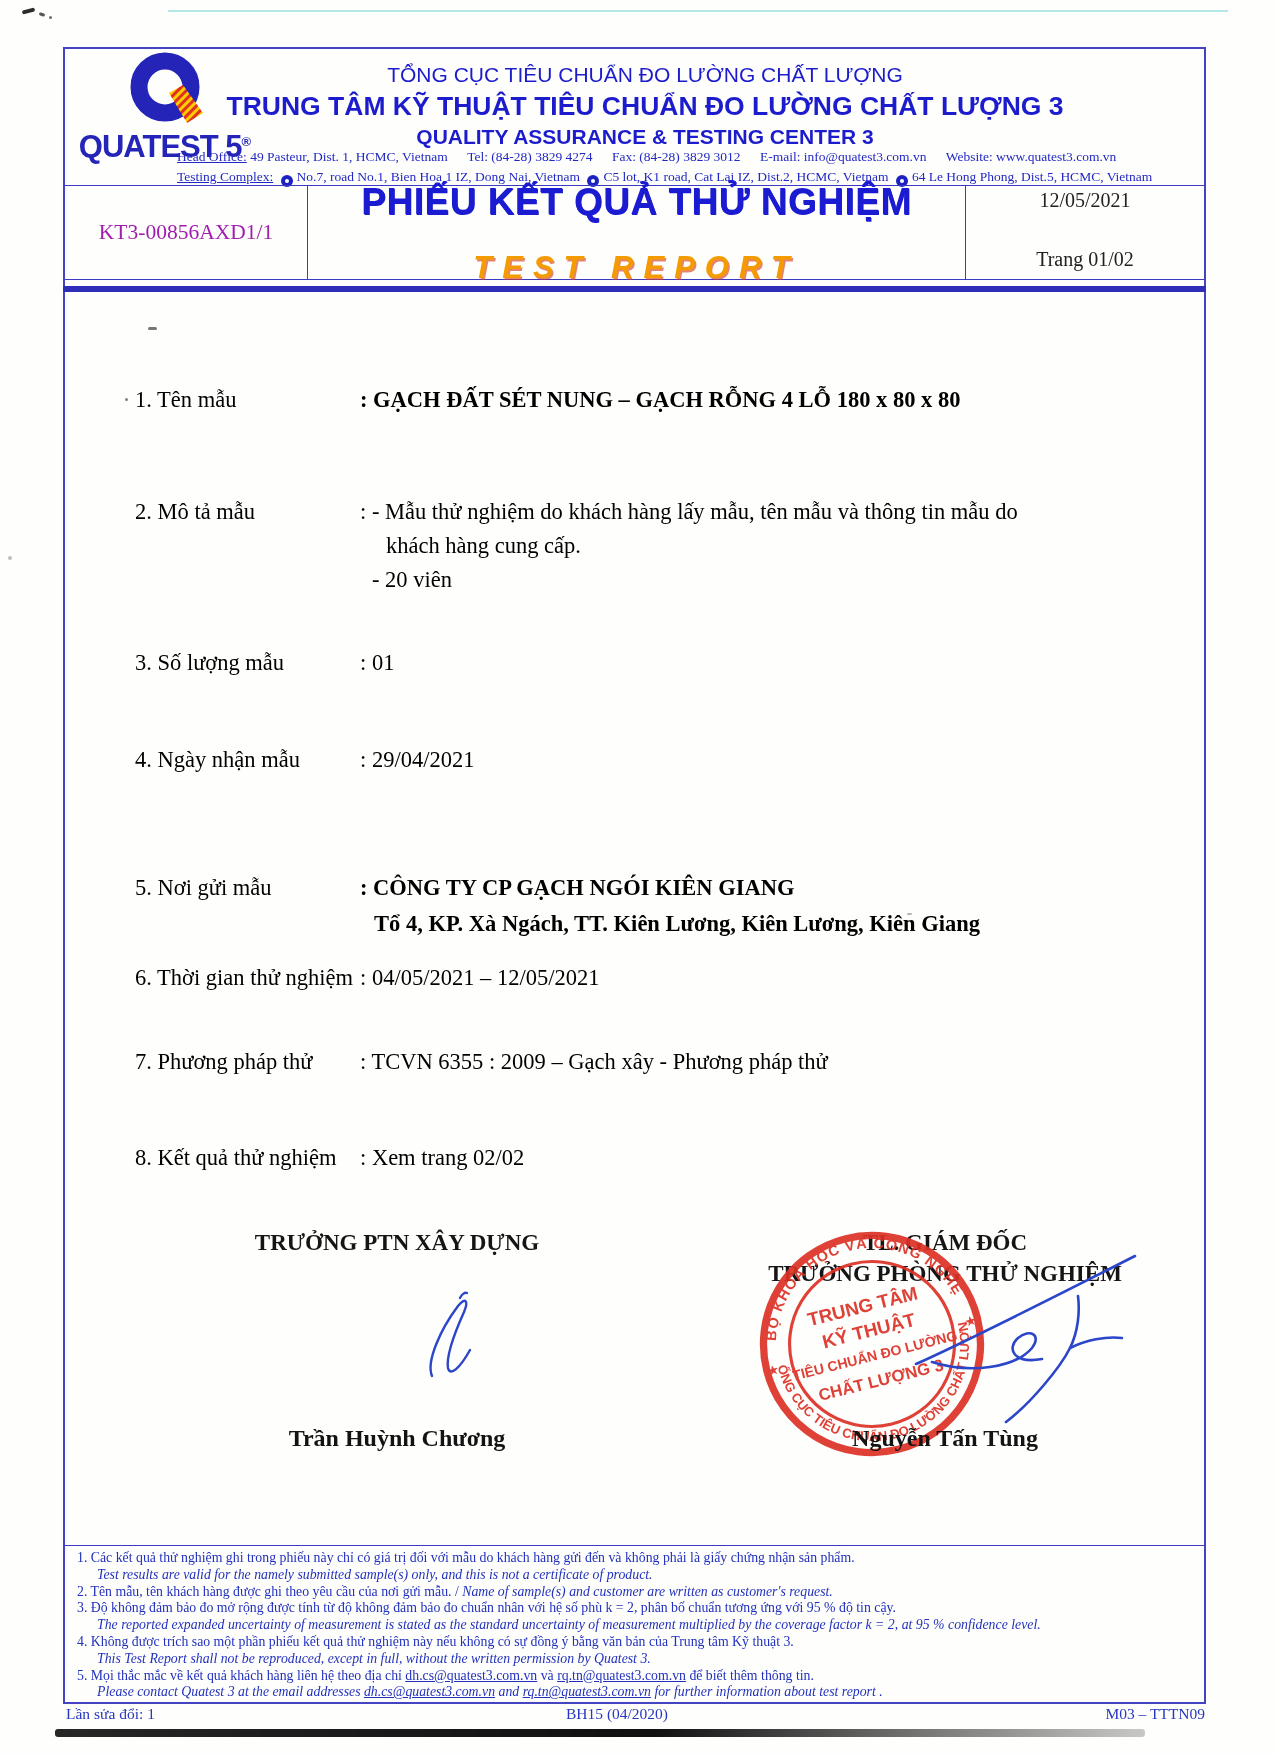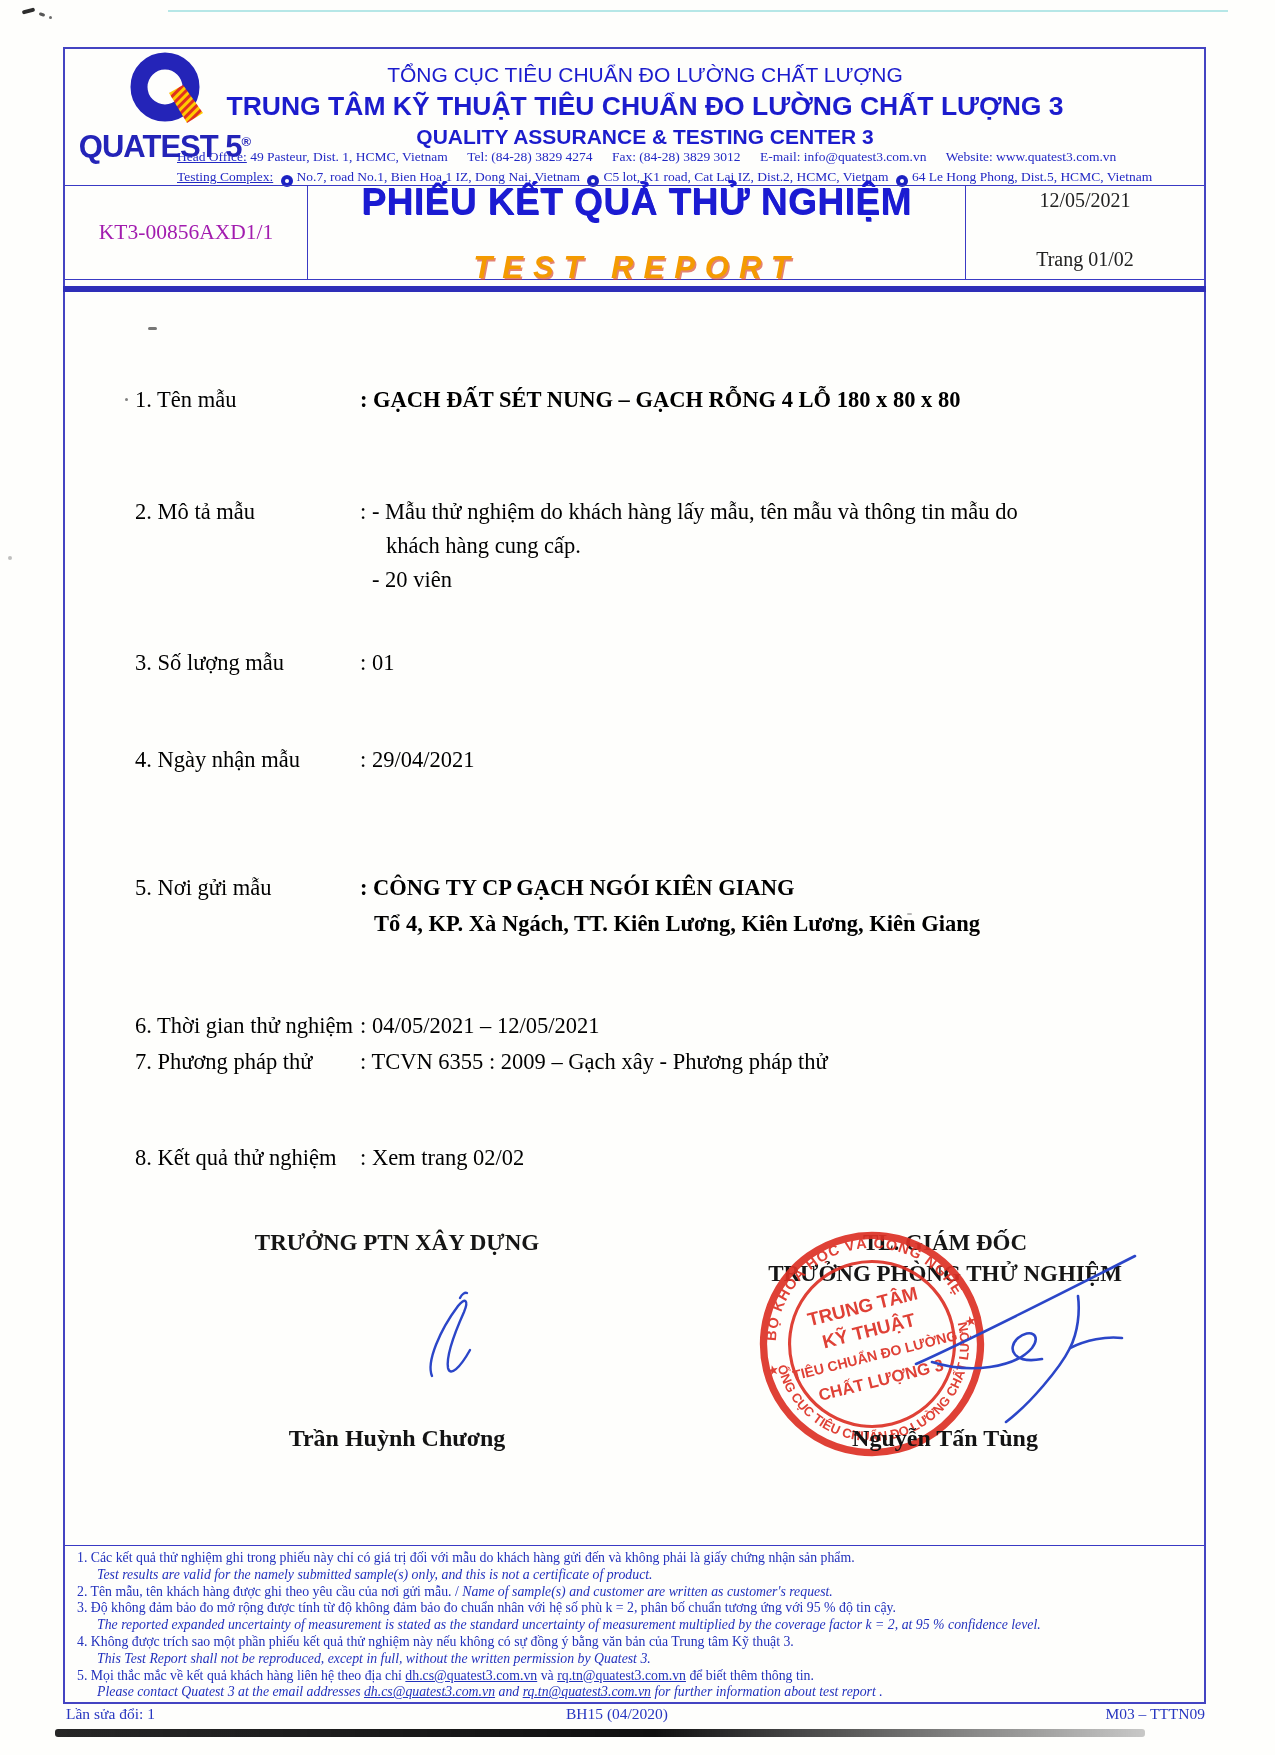--- a/index.html
+++ b/index.html
@@ -192,21 +192,21 @@
     <div class="field" style="top:821px;">
       <div class="f-flex lh36">
         <span class="f-label">5. Nơi gửi mẫu</span>
         <span class="f-val b">
           <div>: CÔNG TY CP GẠCH NGÓI KIÊN GIANG</div>
           <div class="ind14">Tổ 4, KP. Xà Ngách, TT. Kiên Lương, Kiên Lương, Kiên Giang</div>
         </span>
       </div>
     </div>
 
-    <div class="field" style="top:964px;">
+    <div class="field" style="top:916px;">
       <div class="f-flex">
         <span class="f-label">6. Thời gian thử nghiệm</span>
         <span class="f-val">: 04/05/2021 – 12/05/2021</span>
       </div>
     </div>
 
     <div class="field" style="top:1000px;">
       <div class="f-flex">
         <span class="f-label">7. Phương pháp thử</span>
         <span class="f-val">: TCVN 6355 : 2009 – Gạch xây - Phương pháp thử</span>

